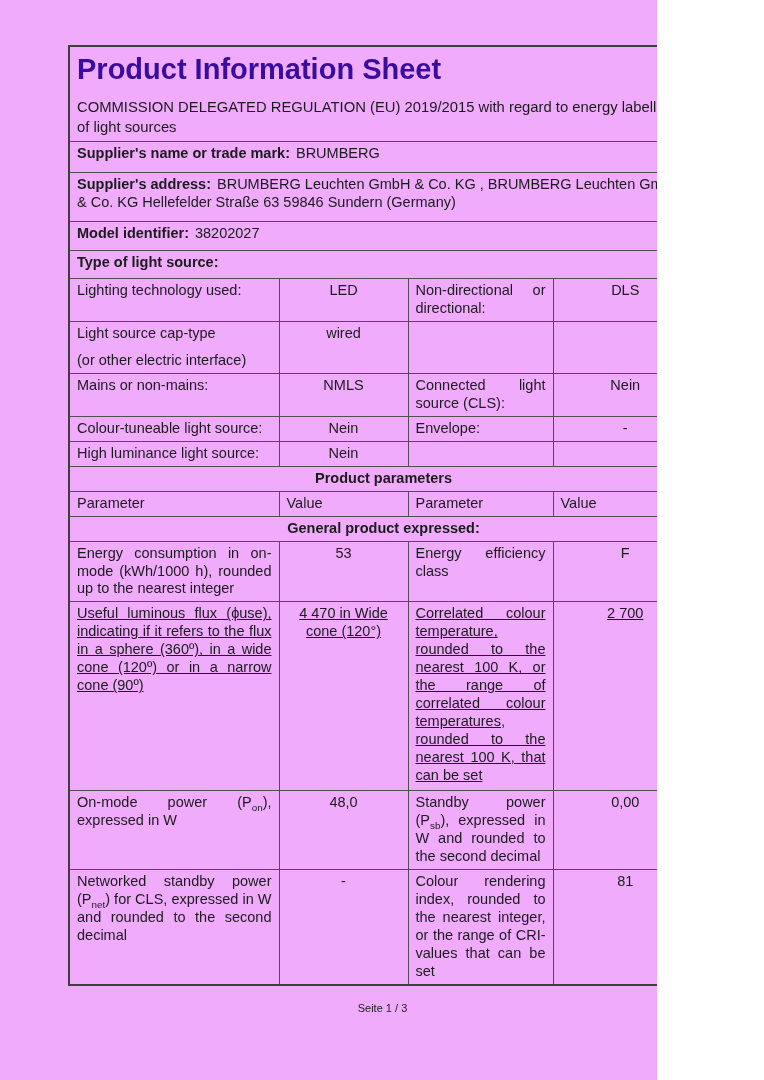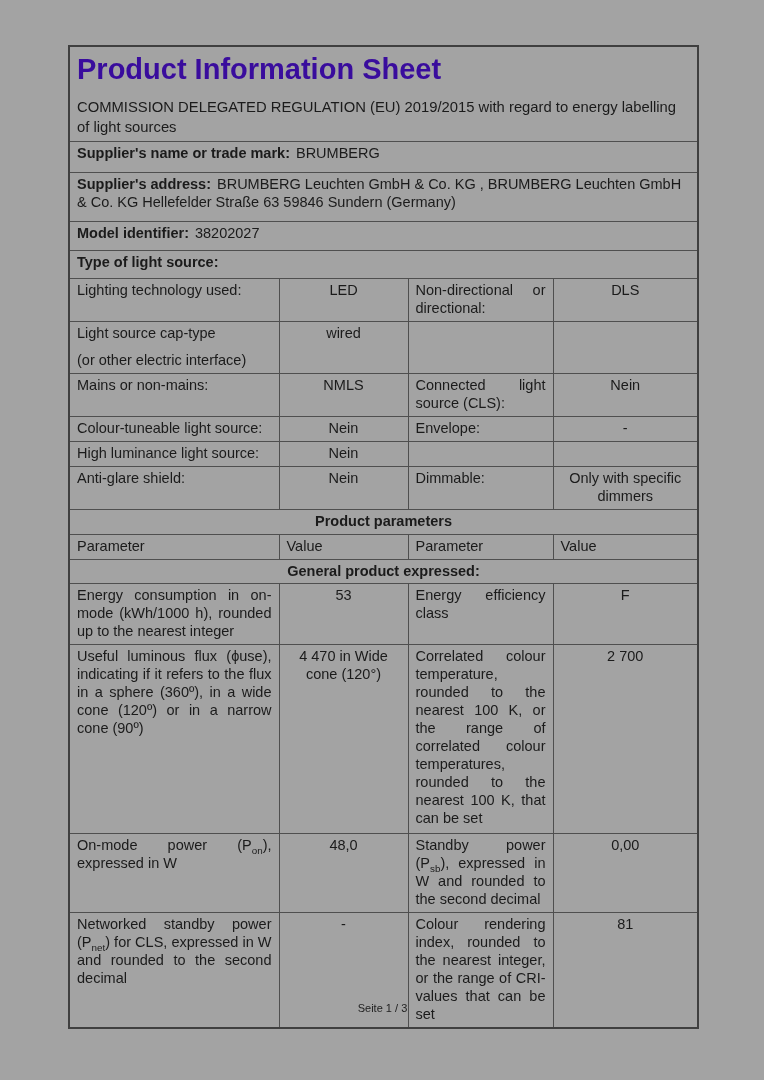--- a/index.html
+++ b/index.html
@@ -4,23 +4,23 @@
 <style>
   html, body {
     margin: 0;
     padding: 0;
     background: #ffffff;
     font-family: "Liberation Sans", sans-serif;
     color: #1b1b1b;
   }
   .page {
     position: relative;
-    width: 764px;
+    width: 657px;
     height: 1080px;
-    background: #a3a3a3;
+    background: #f0abfc;
     overflow: hidden;
   }
   table.sheet {
     position: absolute;
     left: 68px;
     top: 45px;
     width: 629px;
     border-collapse: collapse;
     table-layout: fixed;
     border: 2px solid #3f3f3f;
@@ -65,21 +65,21 @@
   tr.r-lighting td    { height: 35px; }
   tr.r-captype td     { height: 39px; }
   tr.r-mains td       { height: 35px; }
   tr.r-tuneable td    { height: 15px; }
   tr.r-highlum td     { height: 16px; }
   tr.r-antiglare td   { height: 34px; }
   tr.r-pphead td      { height: 15px; }
   tr.r-colheads td    { height: 16px; }
   tr.r-general td     { height: 16px; }
   tr.r-energy td      { height: 53px; }
-  tr.r-flux td        { height: 182px; }
+  tr.r-flux td        { height: 182px; text-decoration: underline; }
   tr.r-onmode td      { height: 71px; }
   tr.r-networked td   { height: 107px; }
   .footer {
     position: absolute;
     left: 68px;
     top: 1002px;
     width: 629px;
     text-align: center;
     font-size: 11px;
     color: #222222;
@@ -159,26 +159,20 @@
       <td class="v-cell">-</td>
     </tr>
 
     <tr class="r-highlum">
       <td class="p-cell">High luminance light source:</td>
       <td class="v-cell">Nein</td>
       <td class="p-cell"></td>
       <td class="v-cell"></td>
     </tr>
 
-    <tr class="r-antiglare">
-      <td class="p-cell">Anti-glare shield:</td>
-      <td class="v-cell">Nein</td>
-      <td class="p-cell">Dimmable:</td>
-      <td class="v-cell">Only with specific dimmers</td>
-    </tr>
 
     <tr class="r-pphead">
       <td colspan="4" class="center-heading">Product parameters</td>
     </tr>
 
     <tr class="r-colheads">
       <td>Parameter</td>
       <td>Value</td>
       <td>Parameter</td>
       <td>Value</td>

